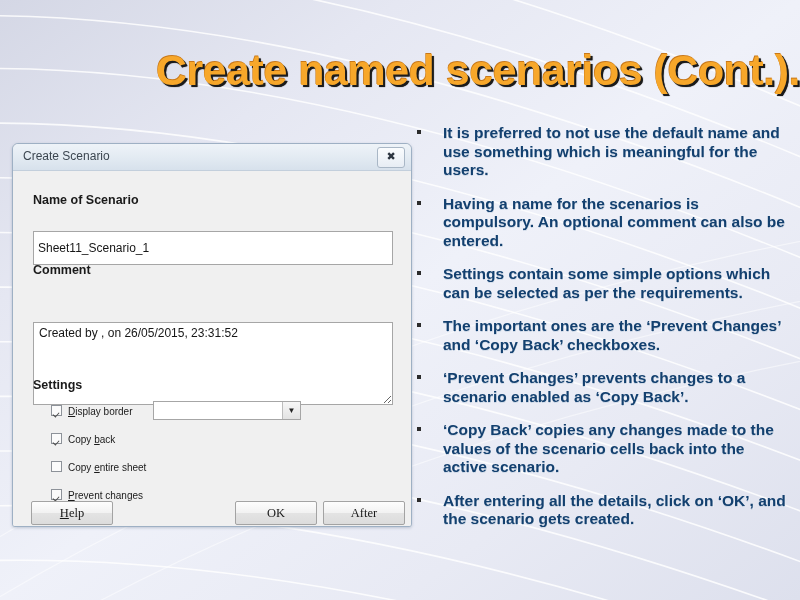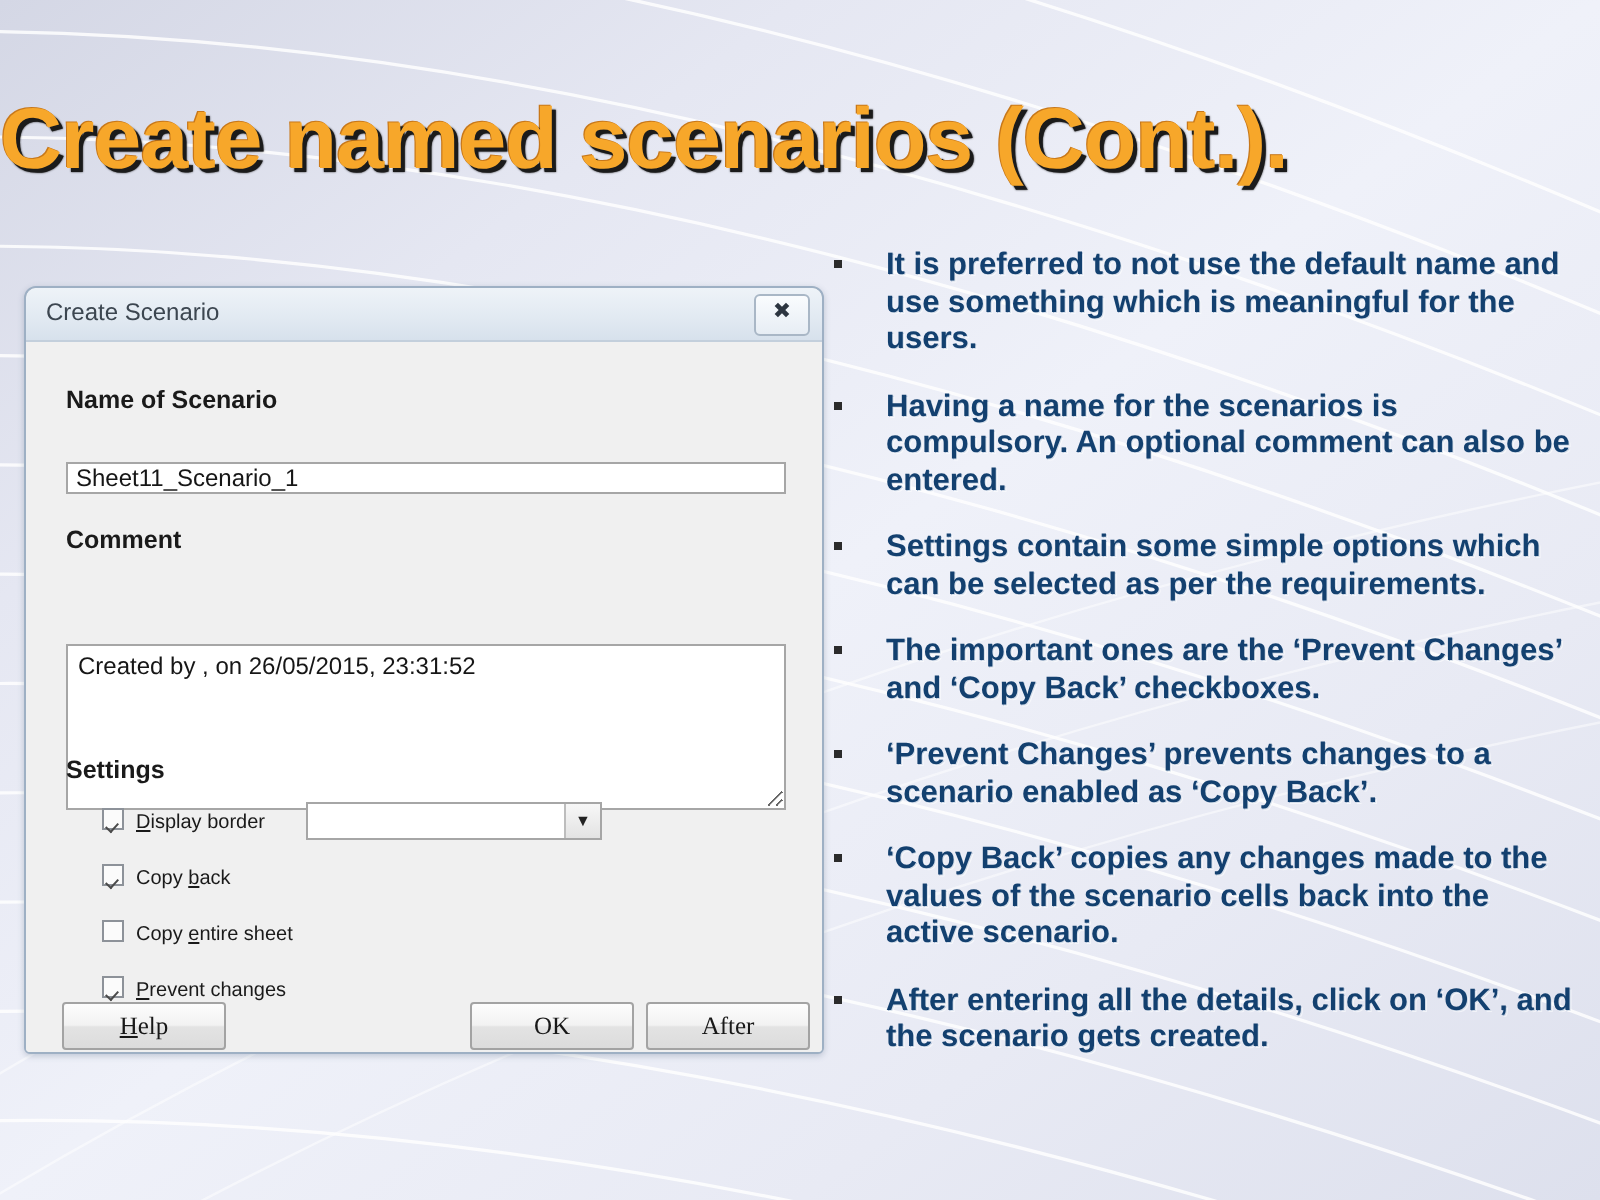--- a/index.html
+++ b/index.html
@@ -27,21 +27,21 @@
     width: 800px; height: 600px;
     pointer-events: none;
   }
 
   
   #title {
     position: absolute;
     left: 0;
     top: 46px;
     width: 800px;
-    text-align: left;
+    text-align: right;
     font-size: 43px;
     font-weight: bold;
     letter-spacing: -0.5px;
     color: #F7A72A;
     text-shadow:
        2px 2px 0 #1b1b1b,
        2px 2px 1px #1b1b1b,
       -0.6px -0.6px 0 #c8781a;
     white-space: nowrap;
   }
@@ -134,21 +134,21 @@
     border: 1px solid #a6a6a6;
     box-sizing: border-box;
     font-family: "Liberation Sans", sans-serif;
     font-size: 12px;
     color: #161616;
   }
   #name-input {
     left: 20px;
     top: 60px;
     width: 360px;
-    height: 16px;
+    height: 34px;
     padding: 0 4px;
     line-height: 16px;
   }
   #comment-input {
     left: 20px;
     top: 115px;
     width: 360px;
     height: 83px;
     padding: 3px 5px;
     line-height: 15px;

